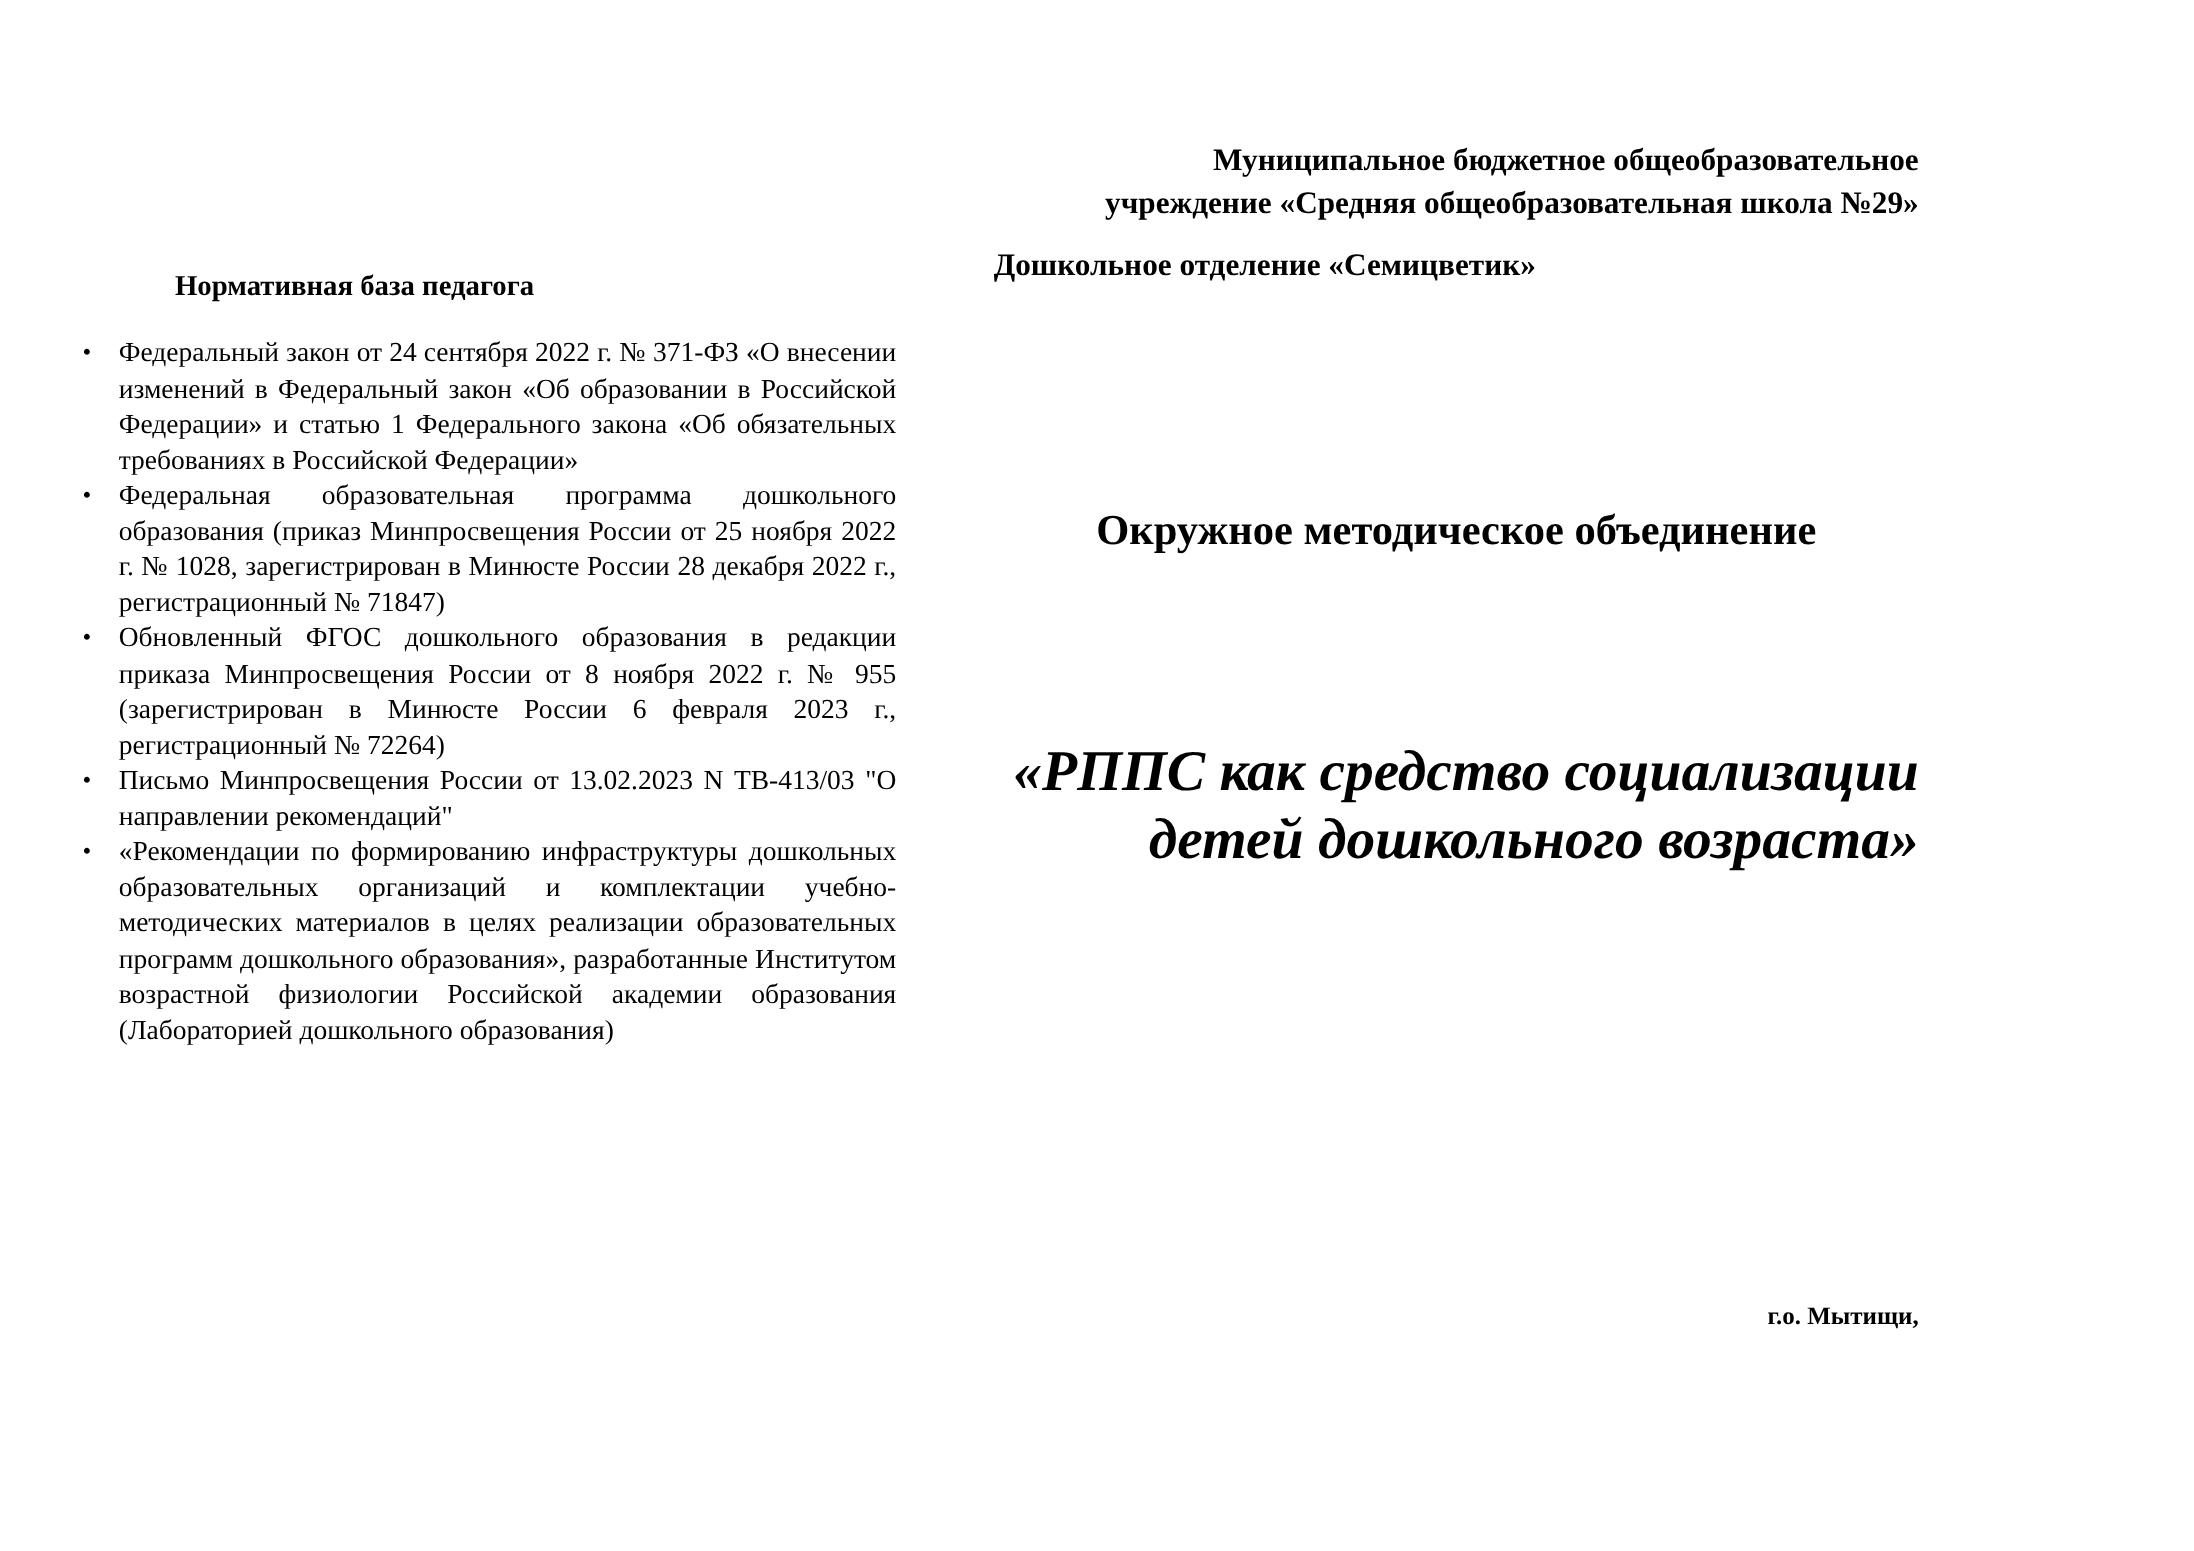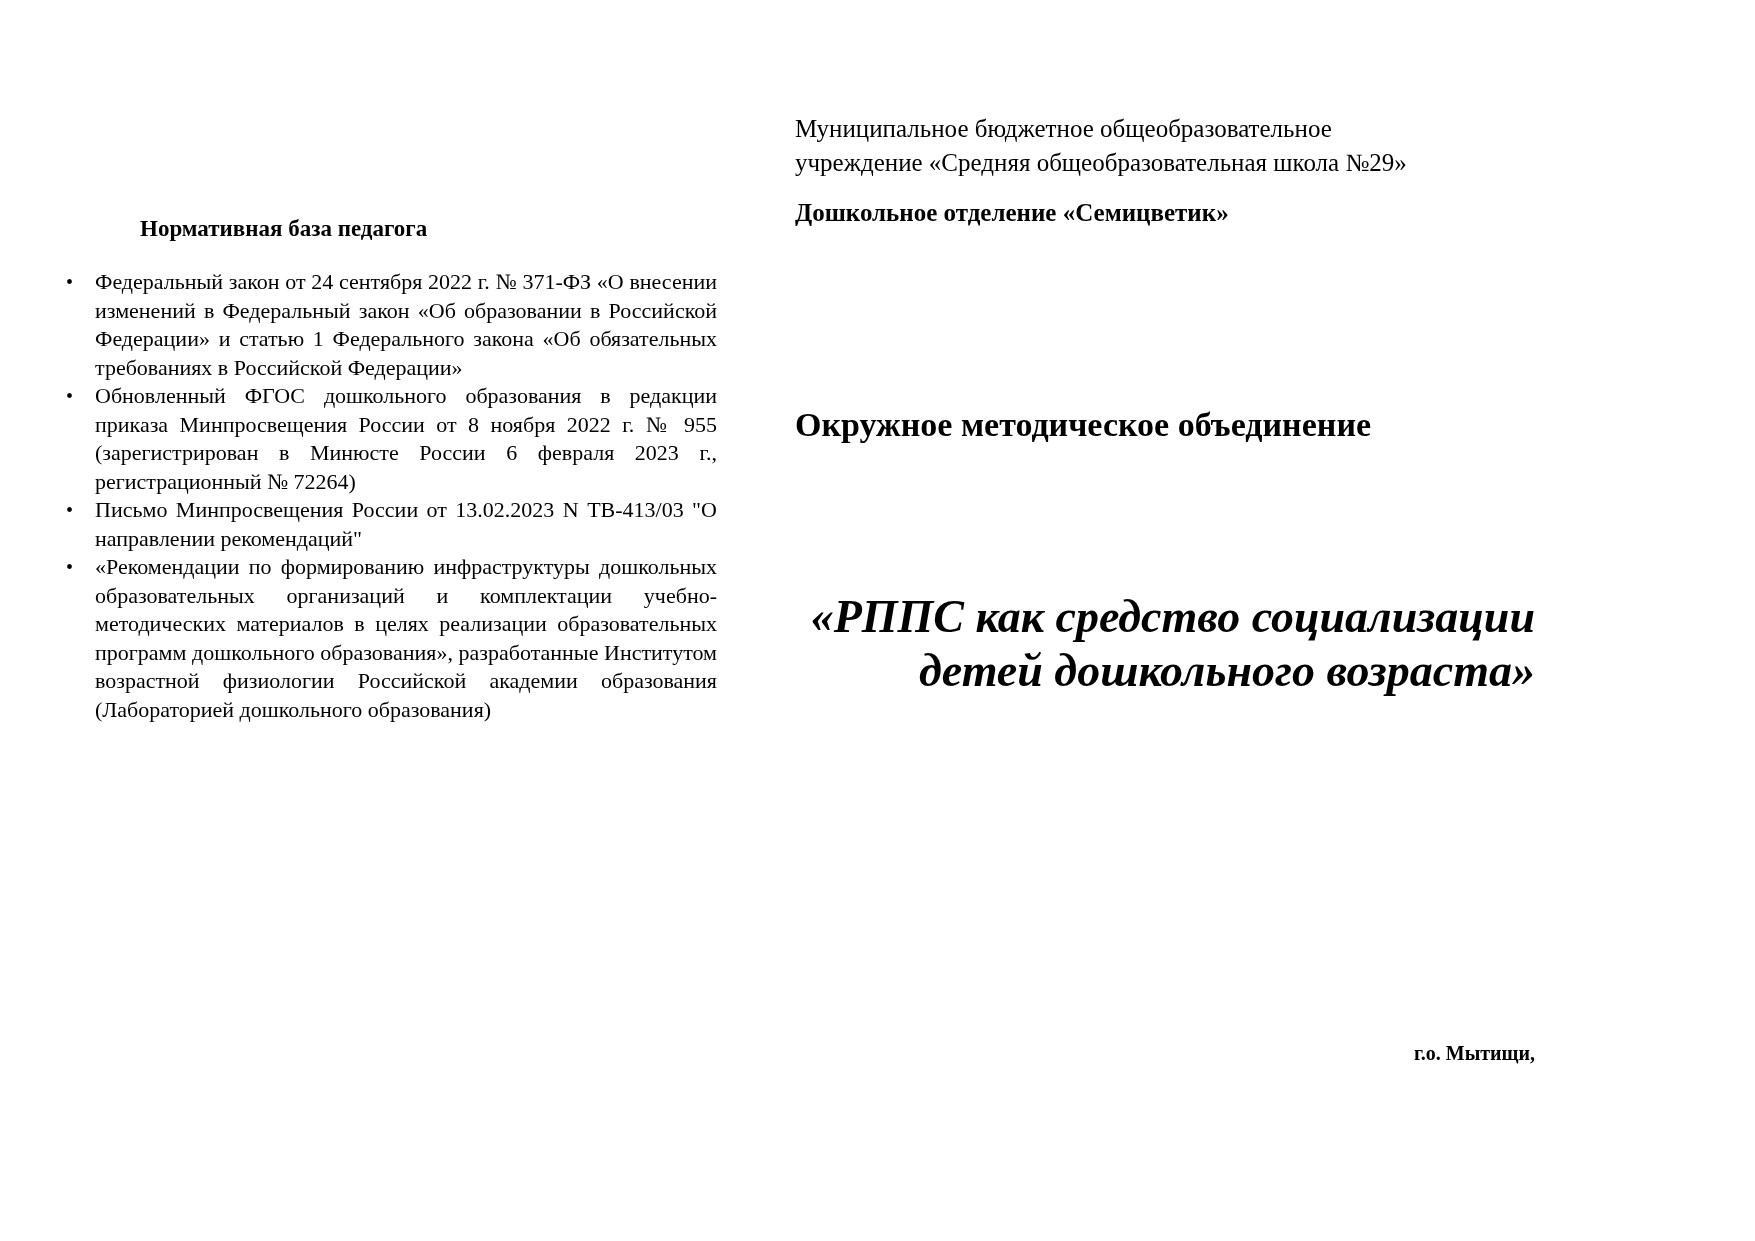--- a/index.html
+++ b/index.html
@@ -64,42 +64,42 @@
     left: 795px;
     top: 0;
     width: 740px;
     height: 100%;
   }
   .org-name {
     position: absolute;
     top: 112px;
     left: 0;
     right: 0;
-    text-align: left;
+    text-align: right;
     font-size: 25px;
-    font-weight: normal;
+    font-weight: bold;
     line-height: 34px;
     white-space: pre-line;
   }
   .org-branch {
     position: absolute;
     top: 197px;
     left: 0;
     right: 0;
     text-align: left;
     font-size: 25px;
     font-weight: bold;
     line-height: 32px;
   }
   .event-title {
     position: absolute;
     top: 402px;
     left: 0;
     right: 0;
-    text-align: left;
+    text-align: center;
     font-size: 34px;
     font-weight: bold;
     line-height: 46px;
   }
   .theme-title {
     position: absolute;
     top: 590px;
     left: 0;
     right: 0;
     text-align: right;
@@ -125,20 +125,21 @@
 </style>
 </head>
 <body>
 
 <div class="page">
 
   <section class="left-page">
     <h2 class="left-title">Нормативная база педагога</h2>
     <ul class="norm-list">
         <li>Федеральный закон от 24 сентября 2022 г. № 371-ФЗ «О внесении изменений в Федеральный закон «Об образовании в Российской Федерации» и статью 1 Федерального закона «Об обязательных требованиях в Российской Федерации»</li>
+        <li>Федеральная образовательная программа дошкольного образования (приказ Минпросвещения России от  25 ноября 2022 г. № 1028, зарегистрирован в Минюсте России 28 декабря 2022 г., регистрационный № 71847)</li>
         <li>Обновленный ФГОС дошкольного образования в редакции приказа Минпросвещения России от 8 ноября 2022 г. № 955 (зарегистрирован в Минюсте России 6 февраля 2023 г., регистрационный № 72264)</li>
         <li>Письмо Минпросвещения России от 13.02.2023 N ТВ-413/03 "О направлении рекомендаций"</li>
         <li>«Рекомендации по формированию инфраструктуры дошкольных образовательных организаций и комплектации учебно-методических материалов в целях реализации образовательных программ дошкольного образования», разработанные Институтом возрастной физиологии Российской академии образования (Лабораторией дошкольного образования)</li>
       </ul>
   </section>
 
   <section class="right-page">
     <p class="org-name">Муниципальное бюджетное общеобразовательное
 учреждение «Средняя общеобразовательная школа №29»</p>
     <p class="org-branch">Дошкольное отделение «Семицветик»</p>

